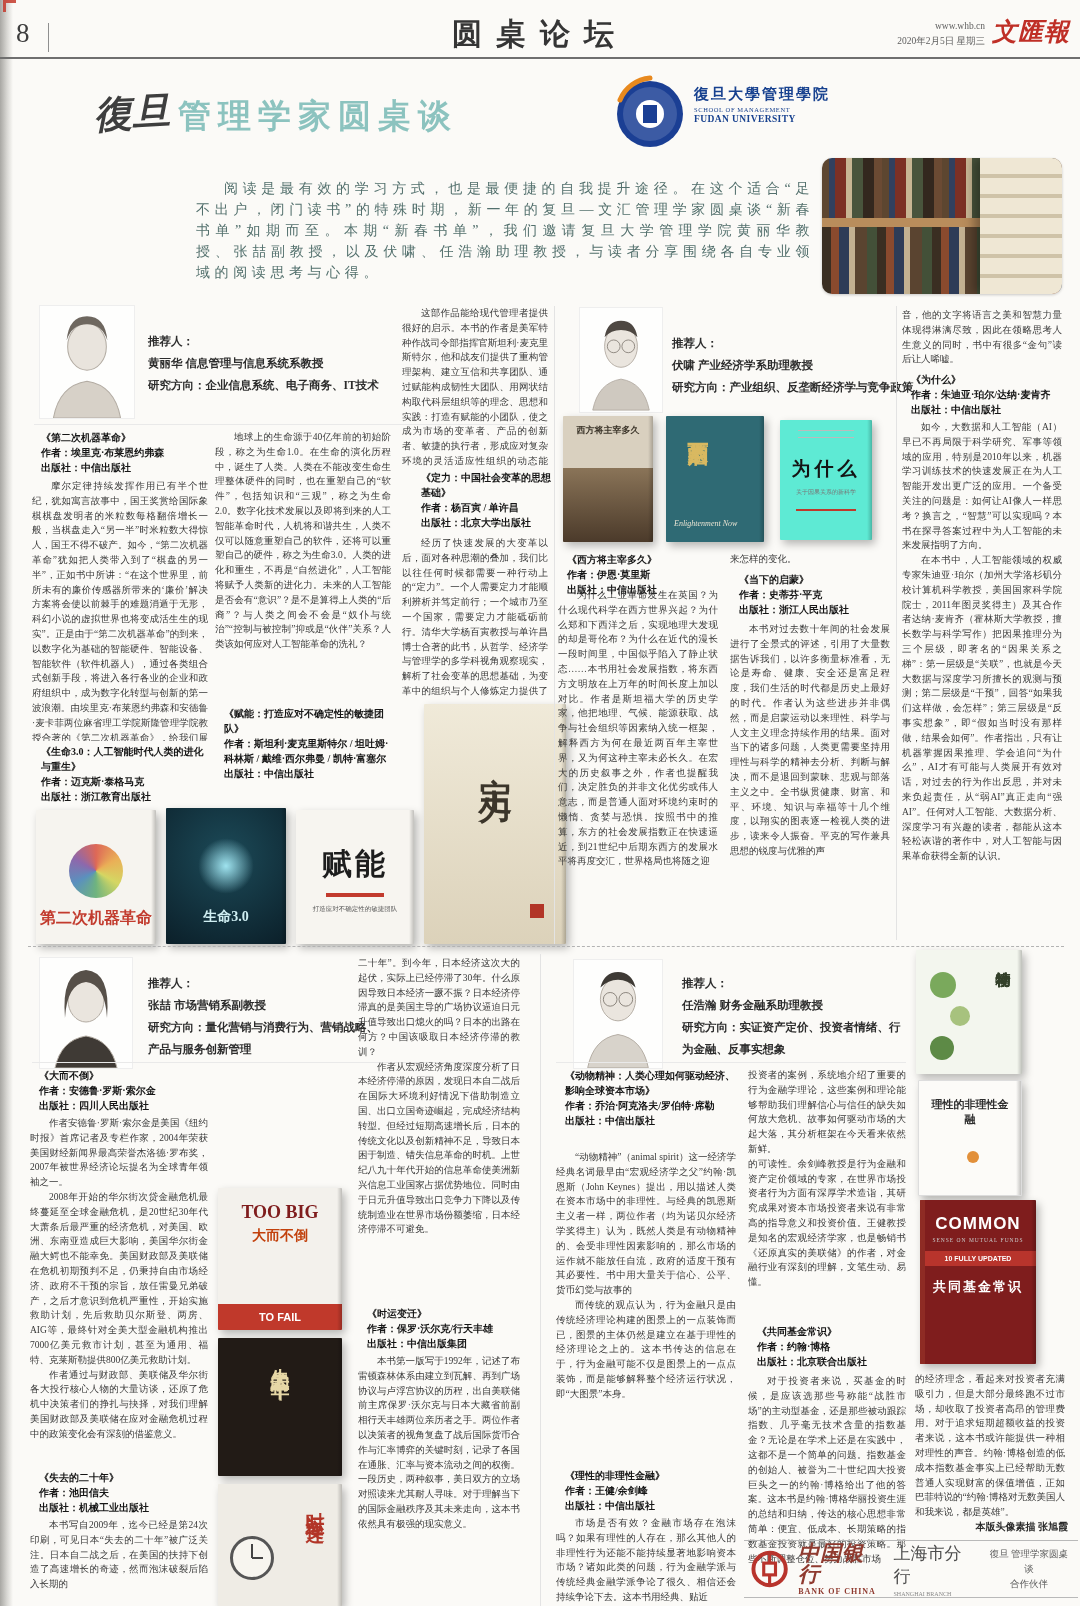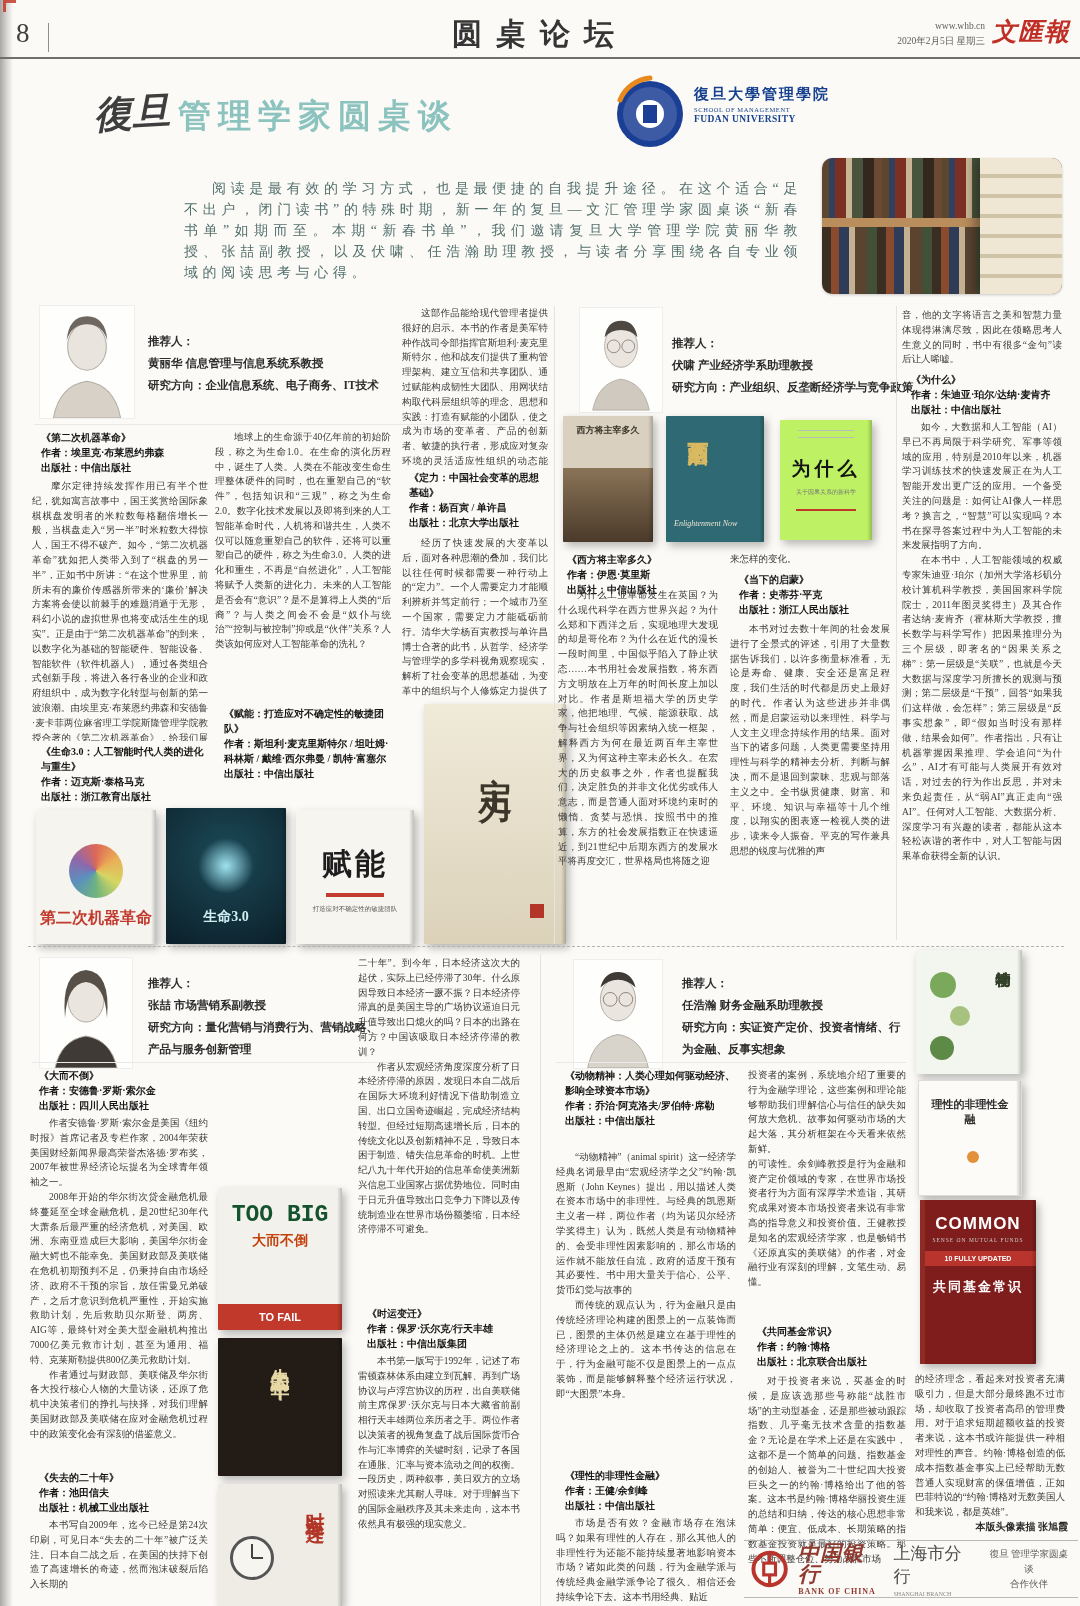--- a/index.html
+++ b/index.html
@@ -23,21 +23,21 @@
          letter-spacing:1px;font-style:italic}
   
   .script{position:absolute;left:94px;top:88px;font-size:38px;font-weight:bold;font-style:italic;
           color:#3e3e3e;transform:rotate(-3deg)}
   .mast-title{position:absolute;left:178px;top:94px;font-size:33px;font-weight:bold;
               color:#8cc3bf;letter-spacing:7px}
   .logo-txt{position:absolute;left:694px;top:86px;color:#17418f;line-height:1.1}
   .logo-cn{font-size:15px;font-weight:bold;letter-spacing:2px}
   .logo-en1{font-size:6.5px;letter-spacing:.6px;margin-top:3px}
   .logo-en2{font-size:9.5px;font-weight:bold;letter-spacing:.4px;margin-top:1px}
-  .intro{position:absolute;left:184px;top:178px;width:618px;font-size:14px;line-height:21px;
+  .intro{position:absolute;left:196px;top:178px;width:618px;font-size:14px;line-height:21px;
          letter-spacing:4.6px;color:#53706d;text-align:justify}
   .intro p{text-indent:2em}
   .shelf{position:absolute;left:822px;top:158px;width:240px;height:136px;border-radius:10px;
          overflow:hidden;box-shadow:0 1px 3px rgba(0,0,0,.2)}
   .shelfrow1{height:60px;background:repeating-linear-gradient(90deg,#5d4630 0 7px,#31405e 7px 13px,#7c3024 13px 24px,#c8b694 24px 30px,#49543c 30px 41px,#33271e 41px 52px,#6b4a33 52px 60px)}
   .shelfbar{height:9px;background:#b98d5c}
   .shelfrow2{height:67px;background:repeating-linear-gradient(90deg,#3a2e22 0 9px,#8a4a2e 9px 17px,#2e3c57 17px 27px,#c3b191 27px 33px,#5a4430 33px 45px,#435038 45px 55px)}
   .shelfwhite{position:absolute;right:0;top:0;bottom:0;width:82px;
               background:repeating-linear-gradient(180deg,#efe7d4 0 16px,#cfc3a8 16px 20px);
               box-shadow:-6px 0 10px rgba(0,0,0,.35)}
@@ -156,21 +156,21 @@
     </div>
   <div class="bh" style="left:215px;top:706px;width:176px;height:92px">
     <div>《赋能：打造应对不确定性的敏捷团队》</div>
     <div>作者：斯坦利·麦克里斯特尔 / 坦吐姆·科林斯 / 戴维·西尔弗曼 / 凯特·富塞尔</div>
     <div>出版社：中信出版社</div>
   </div>
 
   <div class="col" style="left:402px;top:306px;width:146px;height:160px">
       <p>这部作品能给现代管理者提供很好的启示。本书的作者是美军特种作战司令部指挥官斯坦利·麦克里斯特尔，他和战友们提供了重构管理架构、建立互信和共享团队、通过赋能构成韧性大团队、用网状结构取代科层组织等的理念、思想和实践：打造有赋能的小团队，使之成为市场的变革者、产品的创新者、敏捷的执行者，形成应对复杂环境的灵活适应性组织的动态能力。</p>
     </div>
-  <div class="bh" style="left:400px;top:470px;width:146px;height:62px">
+  <div class="bh" style="left:412px;top:470px;width:146px;height:62px">
     <div>《定力：中国社会变革的思想基础》</div>
     <div>作者：杨百寅 / 单许昌</div>
     <div>出版社：北京大学出版社</div>
   </div>
   <div class="col" style="left:402px;top:536px;width:146px;height:162px">
       <p>经历了快速发展的大变革以后，面对各种思潮的叠加，我们比以往任何时候都需要一种行动上的“定力”。一个人需要定力才能顺利辨析并笃定前行；一个城市乃至一个国家，需要定力才能砥砺前行。清华大学杨百寅教授与单许昌博士合著的此书，从哲学、经济学与管理学的多学科视角观察现实，解析了社会变革的思想基础，为变革中的组织与个人修炼定力提供了方法论。</p>
     </div>
 
   <div class="cover" style="left:36px;top:810px;width:120px;height:134px;background:#f6f4ef">
     <div class="fan"></div>
@@ -207,21 +207,21 @@
   </div>
 
   <div class="cover" style="left:563px;top:416px;width:90px;height:126px;background:#d9d0bf">
     <div class="ct" style="padding-top:8px;font-size:9px;font-weight:bold;color:#3a3328">西方将主宰多久</div>
     <div style="position:absolute;left:0;right:0;bottom:0;height:74px;background:linear-gradient(#8a7458,#4b3a2a)"></div>
   </div>
   <div class="cover" style="left:666px;top:416px;width:98px;height:126px;background:#2f6a74">
     <div class="vtxt" style="position:absolute;left:18px;top:10px;font-size:21px;font-weight:bold;color:#d9b961">当下的启蒙</div>
     <div style="position:absolute;left:8px;bottom:14px;font-size:8px;font-style:italic;color:#e8e3d2">Enlightenment Now</div>
   </div>
-  <div class="cover" style="left:780px;top:420px;width:92px;height:120px;background:#bef264">
+  <div class="cover" style="left:780px;top:420px;width:92px;height:120px;background:#5eead4">
     <div class="ct" style="margin:10px auto 0;width:56px;height:8px;border-top:1px solid #bbb;border-bottom:1px solid #bbb"></div>
     <div class="ct" style="margin-top:18px;font-size:19px;font-weight:bold;color:#141414;letter-spacing:4px">为什么</div>
     <div class="ct" style="margin-top:6px;font-size:6px;color:#777">关于因果关系的新科学</div>
     <div class="ct" style="margin:12px auto 0;width:60px;height:2px;background:#c0392b"></div>
   </div>
 
   <div class="bh" style="left:558px;top:552px;width:160px;height:46px">
     <div>《西方将主宰多久》</div>
     <div>作者：伊恩·莫里斯</div>
     <div>出版社：中信出版社</div>
@@ -286,21 +286,21 @@
   <div class="bh" style="left:30px;top:1470px;width:178px;height:46px">
     <div>《失去的二十年》</div>
     <div>作者：池田信夫</div>
     <div>出版社：机械工业出版社</div>
   </div>
   <div class="col" style="left:30px;top:1518px;width:178px;height:88px">
       <p>本书写自2009年，迄今已经是第24次印刷，可见日本“失去的二十年”被广泛关注。日本自二战之后，在美国的扶持下创造了高速增长的奇迹，然而泡沫破裂后陷入长期的</p>
     </div>
 
   <div class="cover" style="left:218px;top:1188px;width:124px;height:142px;background:#f3f1ec">
-    <div class="ct" style="padding-top:14px;font-size:23px;font-weight:900;color:#14532d;font-family:Liberation Mono, monospace">TOO BIG</div>
+    <div class="ct" style="padding-top:14px;font-size:18px;font-weight:900;color:#7f1d1d;font-family:Liberation Serif, serif">TOO BIG</div>
     <div class="ct" style="margin-top:4px;font-size:14px;font-weight:bold;color:#c2410c">大而不倒</div>
     <div style="position:absolute;left:0;right:0;bottom:0;height:26px;background:#c0392b;color:#fff;font-size:11px;font-weight:900;text-align:center;line-height:26px;font-family:'Liberation Sans',sans-serif">TO FAIL</div>
   </div>
   <div class="cover" style="left:218px;top:1338px;width:124px;height:138px;background:#221b16">
     <div class="vtxt" style="position:absolute;left:50%;top:14px;transform:translateX(-50%);font-size:19px;font-weight:bold;color:#e7d8a6;letter-spacing:3px">失去的二十年</div>
   </div>
   <div class="cover" style="left:218px;top:1484px;width:124px;height:122px;background:#efece5">
     <div class="clock">
         <i style="width:2px;height:14px;transform:translate(-50%,-100%)"></i>
         <i style="width:11px;height:2px;transform:translate(0,-50%)"></i>

